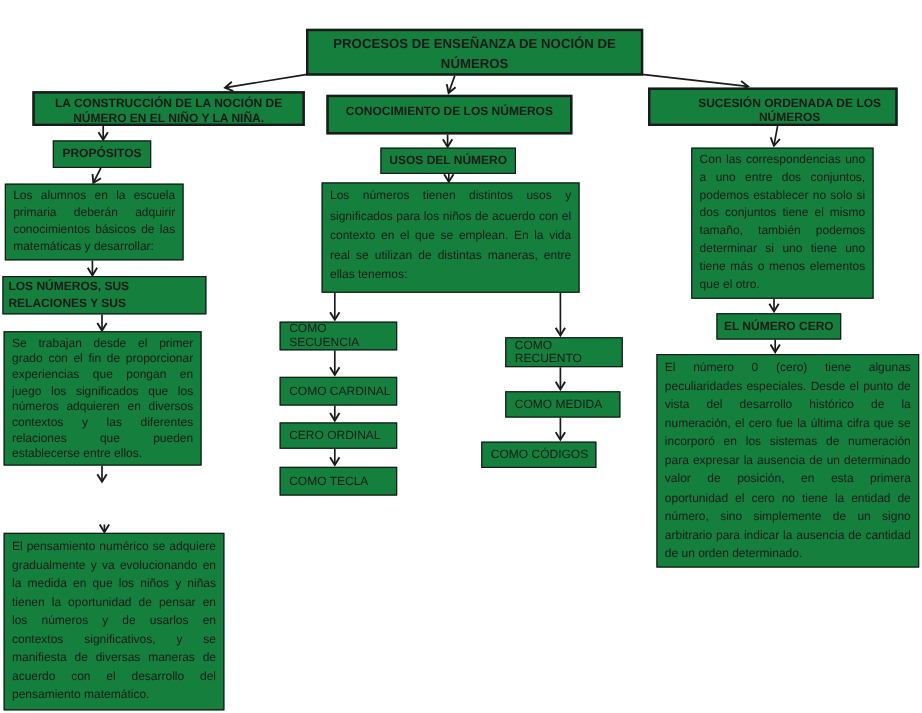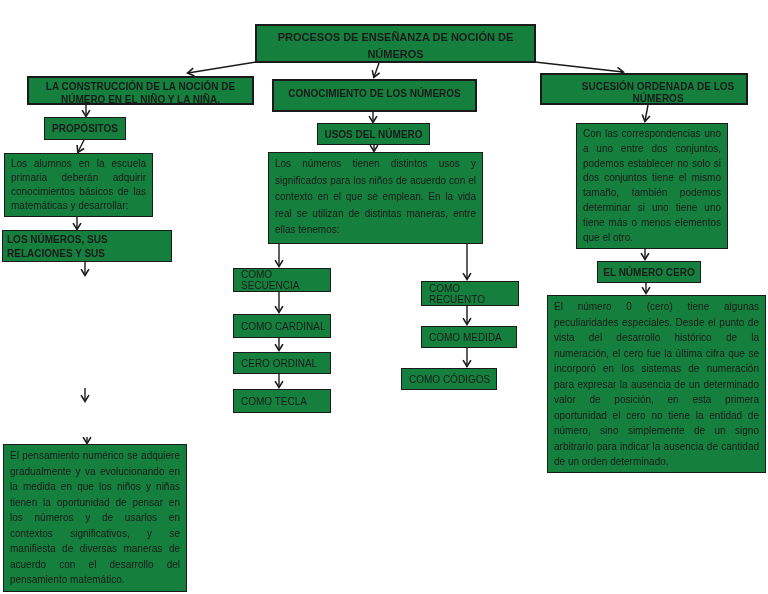--- a/index.html
+++ b/index.html
@@ -75,20 +75,21 @@
   </div>
 
   <div class="node hdr lheader hdr-border" style="left:3px; top:76px; width:227px; height:29px;margin-left:24px;">LA CONSTRUCCIÓN DE LA NOCIÓN DE NÚMERO EN EL NIÑO Y LA NIÑA.</div>
 
   <div class="node hdr small-hdr" style="left:44px; top:117px; width:82px; height:23px;">PROPÓSITOS</div>
 
   <div class="node body-text lh140" style="left:4px; top:153px; width:149px; height:64px;">Los alumnos en la escuela primaria deberán adquirir conocimientos básicos de las matemáticas y desarrollar:</div>
 
   <div class="node lnums" style="left:2px; top:230px; width:170px; height:32px;">LOS NÚMEROS, SUS RELACIONES Y SUS OPERACIONES</div>
 
+  <div class="node body-text lh132" style="left:3px; top:276px; width:165px; height:112px;">Se trabajan desde el primer grado con el fin de proporcionar experiencias que pongan en juego los significados que los números adquieren en diversos contextos y las diferentes relaciones que pueden establecerse entre ellos.</div>
 
 
   <div class="node body-text lh155" style="left:3px; top:444px; width:184px; height:148px;">El pensamiento numérico se adquiere gradualmente y va evolucionando en la medida en que los niños y niñas tienen la oportunidad de pensar en los números y de usarlos en contextos significativos, y se manifiesta de diversas maneras de acuerdo con el desarrollo del pensamiento matemático.</div>
 
   <div class="node hdr cheader hdr-border" style="left:272px; top:79px; width:205px; height:33px;">CONOCIMIENTO DE LOS NÚMEROS</div>
 
   <div class="node hdr small-hdr" style="left:317px; top:123px; width:113px; height:22px;">USOS DEL NÚMERO</div>
 
   <div class="node chip" style="left:233px; top:268px; width:98px; height:24px;">COMO SECUENCIA</div>
 

